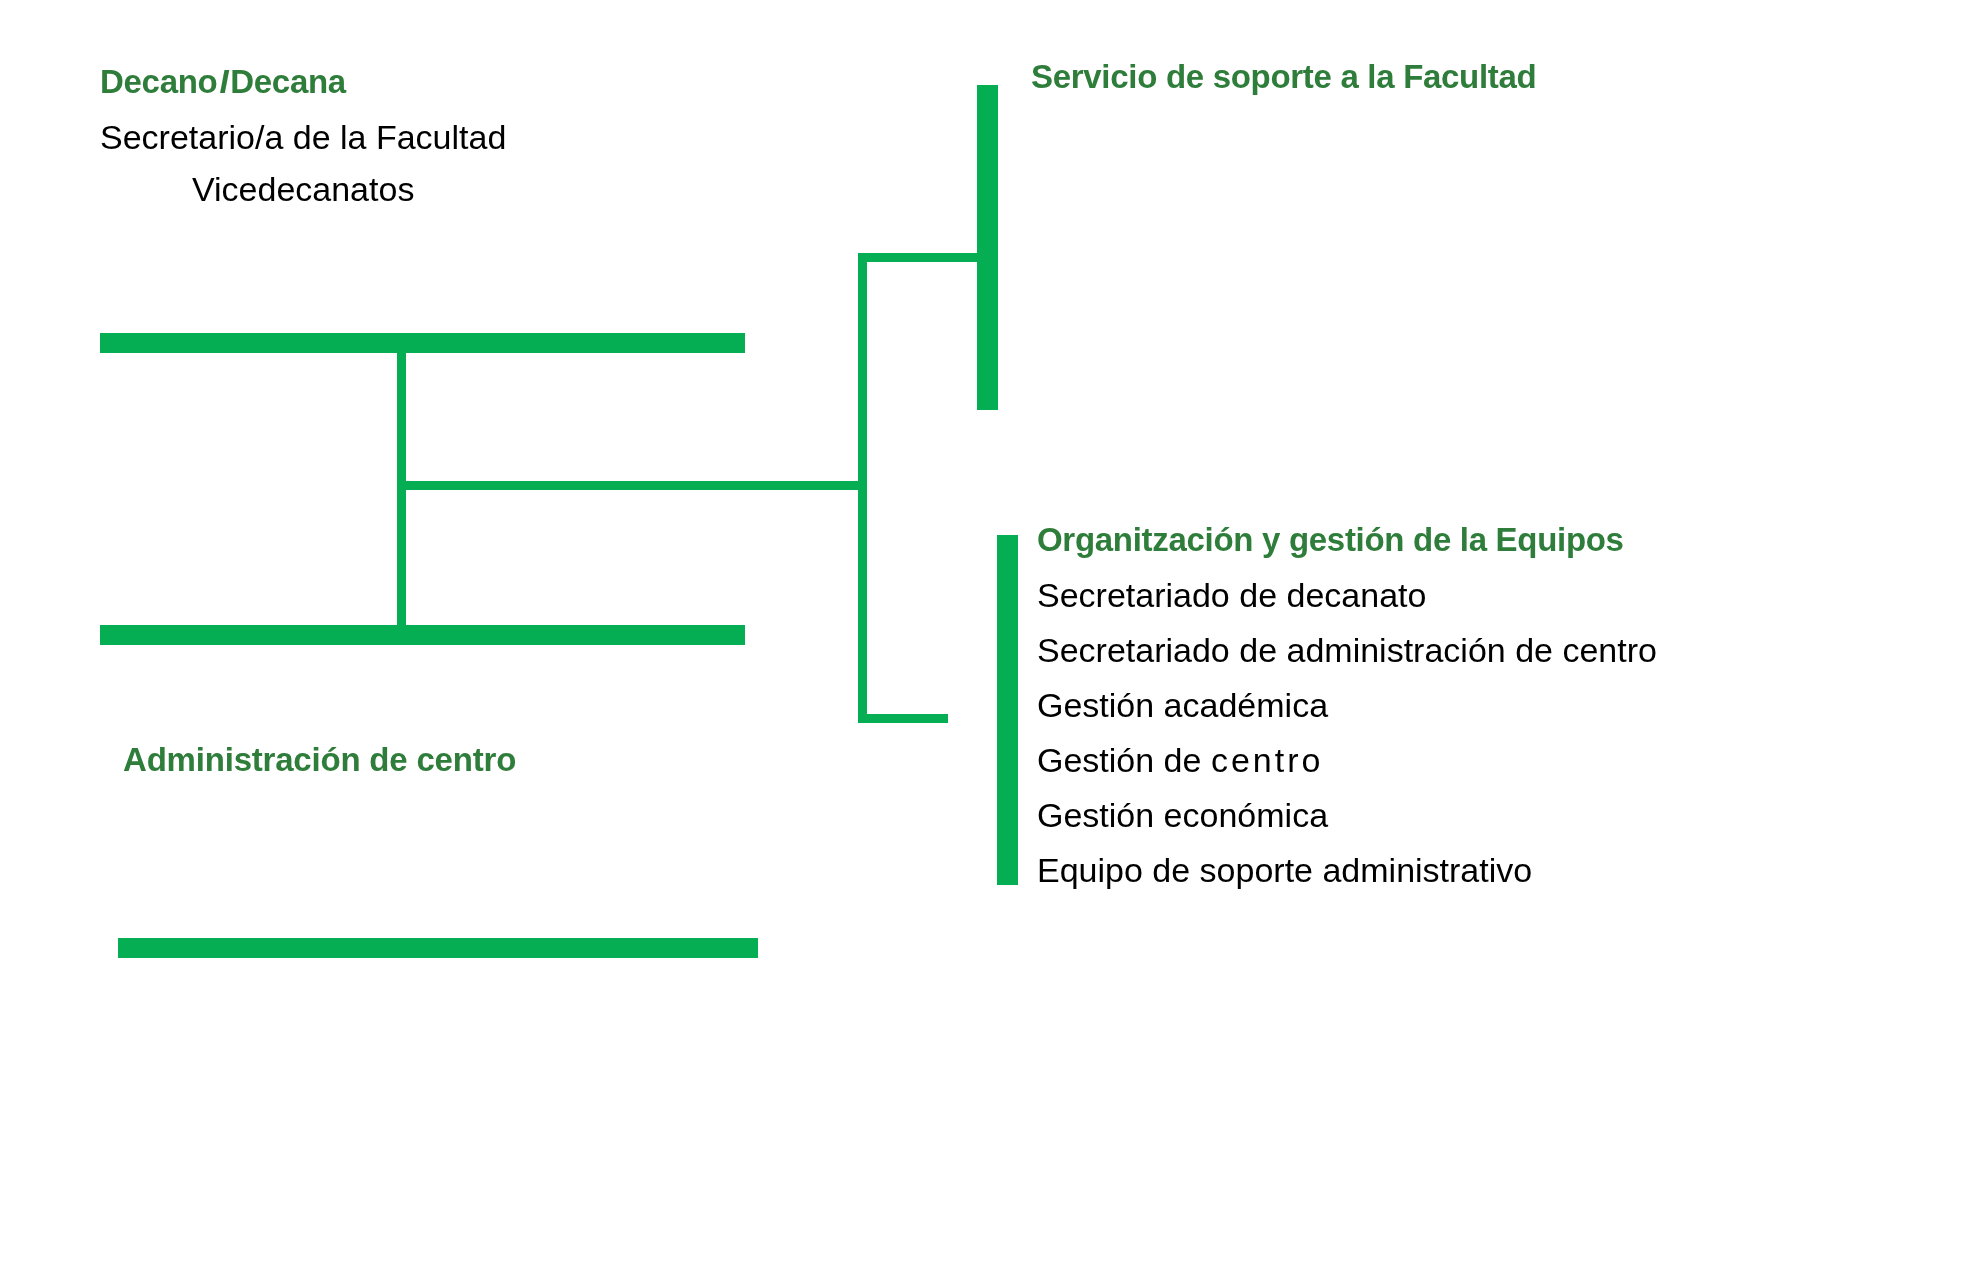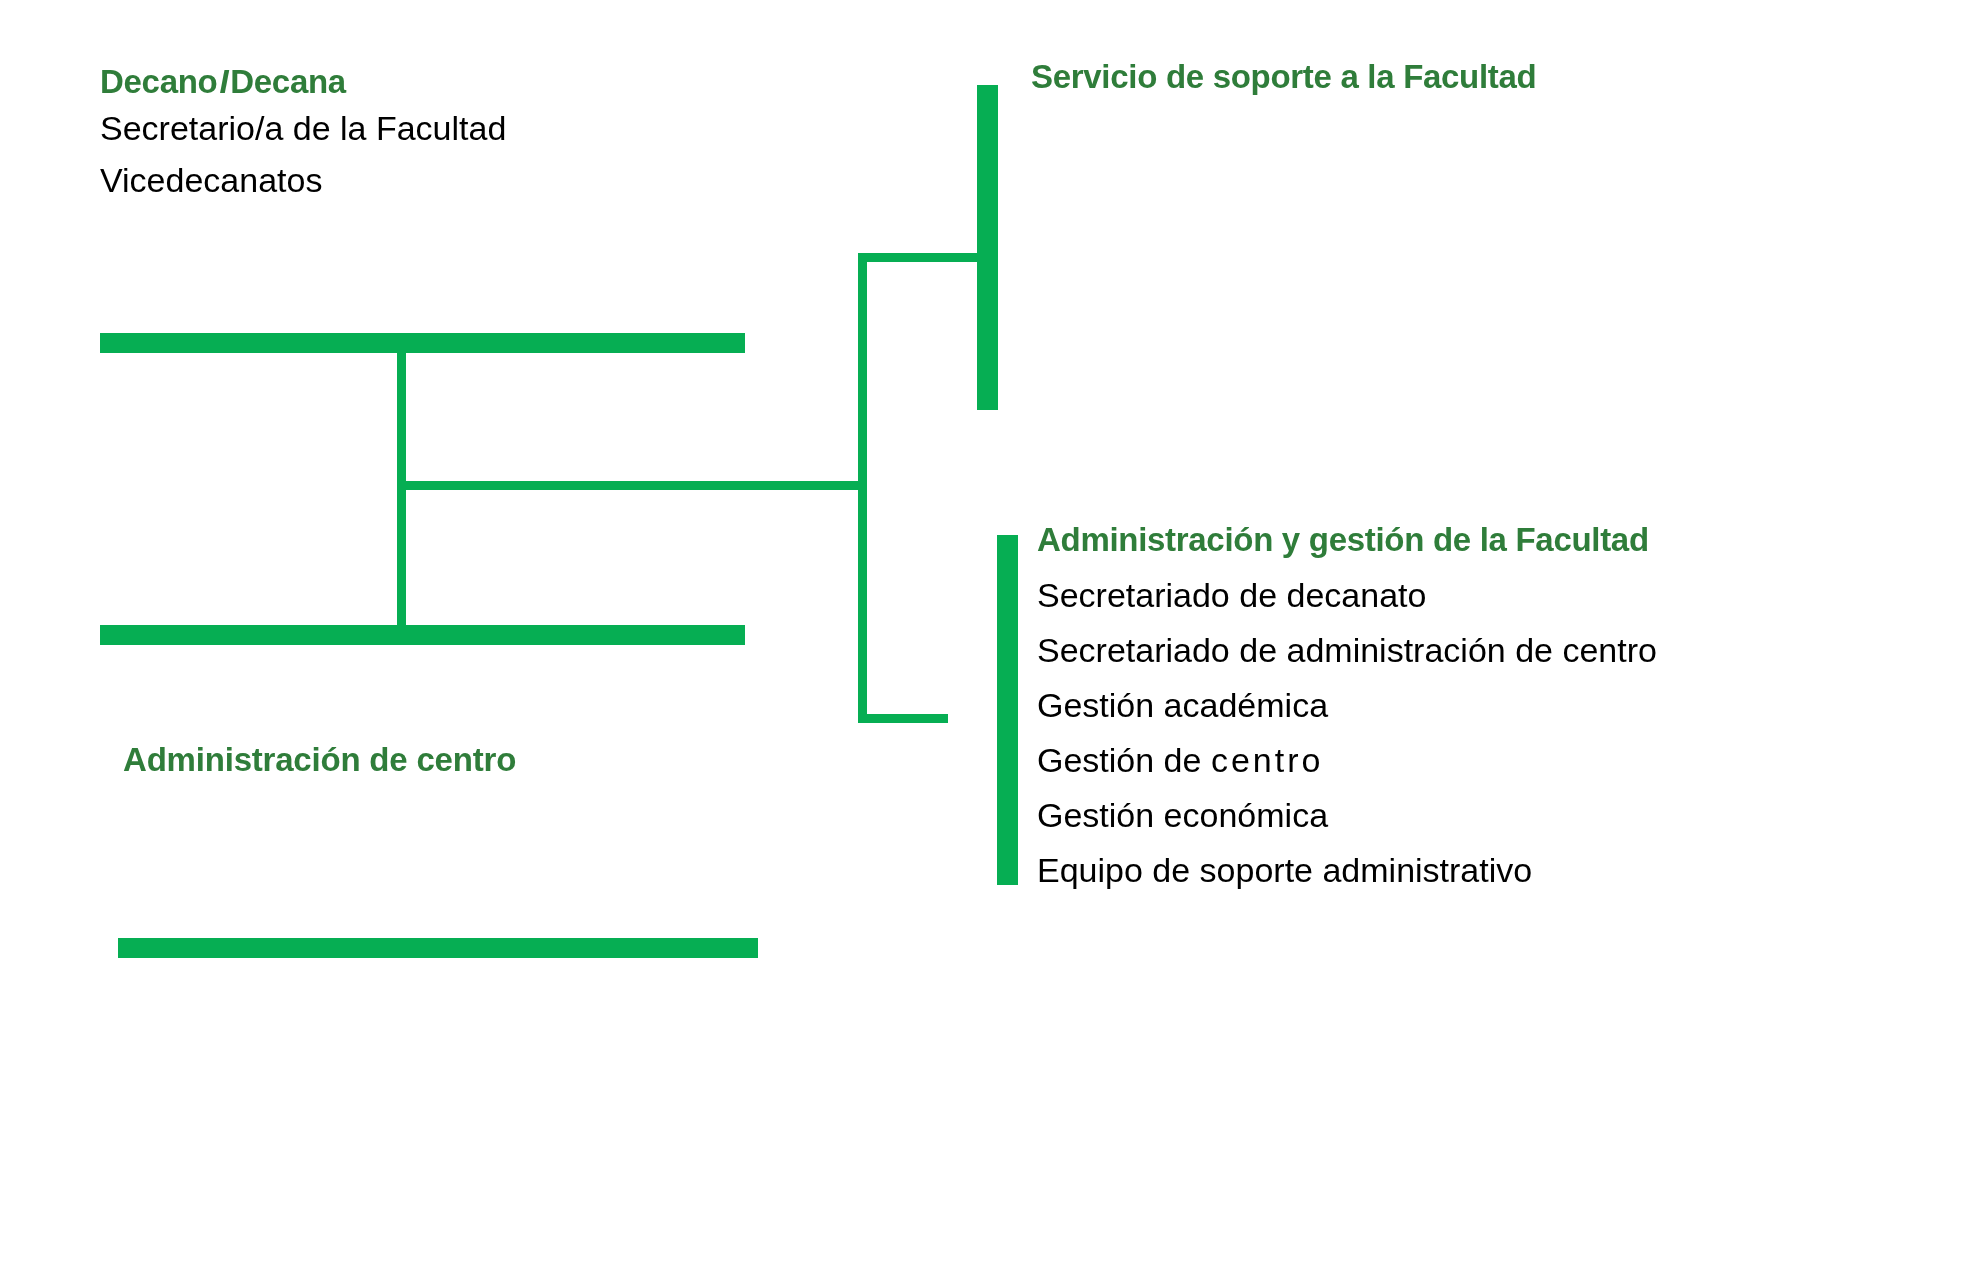--- a/index.html
+++ b/index.html
@@ -83,21 +83,21 @@
     width: 9px;
   }
 </style>
 </head>
 <body>
 
 <div id="org-chart">
 
   <div class="block" style="left:100px; top:62px;">
     <div class="grp-title"><span>Decano</span><span class="sep">I</span><span>Decana</span></div>
-    <div class="left-list" style="margin-top:0;">
+    <div class="left-list" style="margin-top:9px;text-align:center;">
       <div class="item">Secretario/a de la Facultad</div>
       <div class="item">Vicedecanatos</div>
     </div>
   </div>
 
   <div class="hbar" style="left:100px; top:333px; width:645px;"></div>
   <div class="hbar" style="left:100px; top:625px; width:645px;"></div>
   <div class="hbar" style="left:118px; top:938px; width:640px;"></div>
 
   <div class="stem" style="left:397px; top:352px; height:274px;"></div>
@@ -118,21 +118,21 @@
 
   <div class="hline" style="left:858px; top:714px; width:90px;"></div>
 
   <div class="vbar" style="left:977px; top:85px; height:325px;"></div>
   <div class="block" style="left:1031px; top:57px;">
     <div class="grp-title">Servicio de soporte a la Facultad</div>
   </div>
 
   <div class="vbar" style="left:997px; top:535px; height:350px;"></div>
   <div class="block" style="left:1037px; top:520px;">
-    <div class="grp-title">Administración y gestión de la Facultad</div>
+    <div class="grp-title">Organitzación y gestión de la Equipos</div>
     <div style="margin-top:8px;">
       <div class="item">Secretariado de decanato</div>
       <div class="item">Secretariado de administración de centro</div>
       <div class="item">Gestión académica</div>
       <div class="item" id="item-calidad">Gestión de <span class="wide">centro</span></div>
       <div class="item">Gestión económica</div>
       <div class="item">Equipo de soporte administrativo</div>
     </div>
   </div>
 

